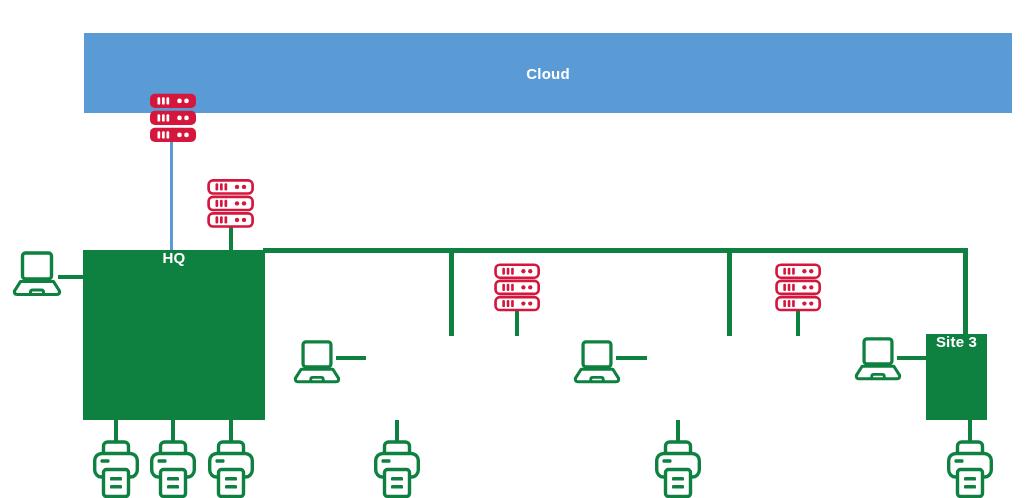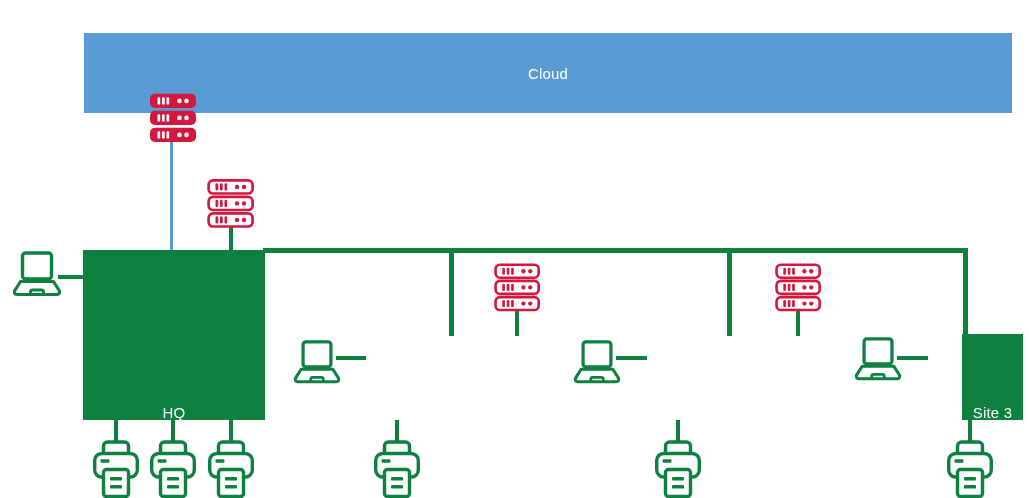--- a/index.html
+++ b/index.html
@@ -15,24 +15,24 @@
     background:var(--canvas);
     font-family:"Liberation Sans", sans-serif;
   }
   .cloud{
     position:absolute;left:84px;top:33px;width:928px;height:80px;
     background:var(--blue);
     display:flex;align-items:center;justify-content:center;
   }
   .box{
     position:absolute;background:var(--green);
-    display:flex;align-items:flex-end;justify-content:center;
+    display:flex;align-items:flex-start;justify-content:center;
   }
   .node-label{
-    color:var(--label);font-size:15px;font-weight:400;line-height:1;
+    color:var(--label);font-size:15px;font-weight:700;line-height:1;
     letter-spacing:.2px;user-select:none;
   }
   .line{position:absolute;}
   .line.g{background:var(--green);}
   .line.b{background:var(--blue);}
   .icon{position:absolute;display:block;}
   .defs-holder{position:absolute;width:0;height:0;overflow:hidden;}
 </style>
 </head>
 <body>
@@ -121,21 +121,21 @@
   </svg>
   <svg class="icon" viewBox="0 0 50 51" style="left:774px;top:262px;width:49px;height:51px">
     <use href="#unit-o"></use>
       <use href="#unit-o" y="16.5"></use>
       <use href="#unit-o" y="33"></use>
   </svg>
 
   <div class="box" style="left:83px;top:250px;width:182px;height:170px">
     <span class="node-label">HQ</span>
   </div>
-  <div class="box" style="left:962px;top:334px;width:61px;height:86px">
+  <div class="box" style="left:926px;top:334px;width:61px;height:86px">
     <span class="node-label">Site 3</span>
   </div>
 
   <svg class="icon" viewBox="0 0 52 47" style="left:11px;top:251px;width:52px;height:47px">
       <use href="#laptop"></use>
     </svg>
   <svg class="icon" viewBox="0 0 52 47" style="left:292px;top:339px;width:50px;height:47px">
       <use href="#laptop"></use>
     </svg>
   <svg class="icon" viewBox="0 0 52 47" style="left:572px;top:339px;width:50px;height:47px">

